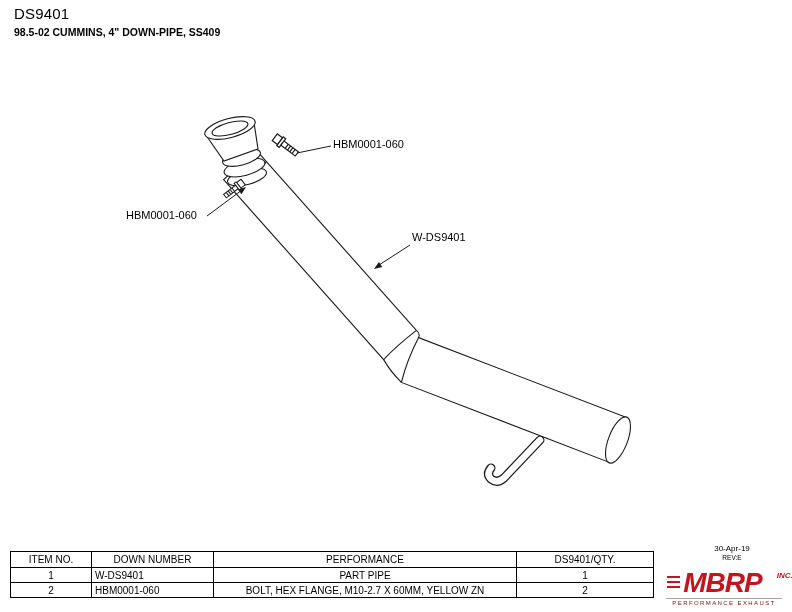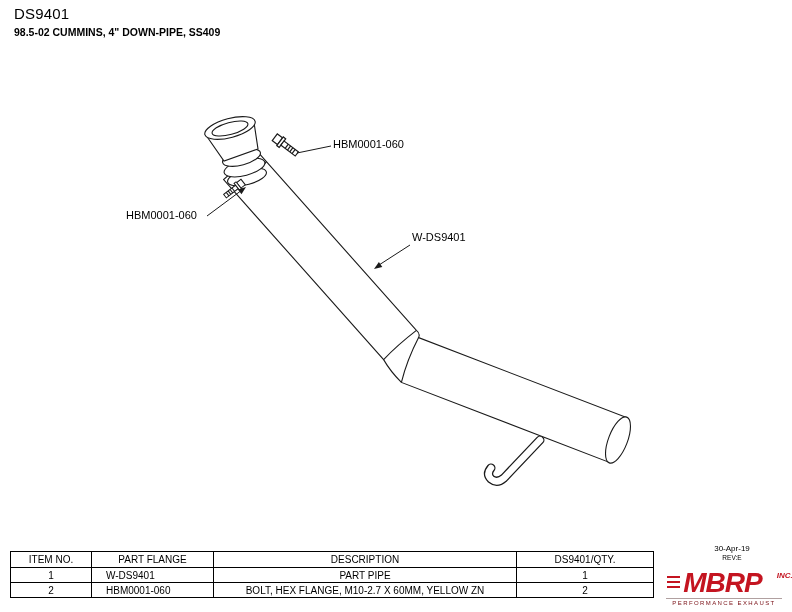--- a/index.html
+++ b/index.html
@@ -22,21 +22,21 @@
   .callout-downpipe  { left:412px; top:231px; }
 
   table.parts {
     position:absolute; left:10px; top:551px;
     border-collapse:collapse; table-layout:fixed;
     width:643px;
   }
   table.parts th, table.parts td {
     border:1px solid #000;
     font-size:10px; font-weight:normal;
-    height:15px; padding:0 14px;
+    height:15px; padding:0 3px;
     text-align:center; vertical-align:middle;
     overflow:hidden; white-space:nowrap;
   }
   table.parts th { height:16px; }
   table.parts td.pn { text-align:left; }
 
   .rev-block { position:absolute; left:696px; top:544px; width:72px; text-align:center; }
   .rev-date  { font-size:8px; }
   .rev-no    { font-size:6.5px; margin-top:1px; }
 
@@ -138,22 +138,22 @@
   <table class="parts">
     <colgroup>
       <col style="width:81px">
         <col style="width:122px">
         <col style="width:303px">
         <col style="width:137px">
     </colgroup>
     <thead>
       <tr>
         <th>ITEM NO.</th>
-        <th>PART FLANGE</th>
-        <th>DESCRIPTION</th>
+        <th>DOWN NUMBER</th>
+        <th>PERFORMANCE</th>
         <th>DS9401/QTY.</th>
       </tr>
     </thead>
     <tbody>
       <tr>
         <td>1</td>
         <td class="pn">W-DS9401</td>
         <td>PART PIPE</td>
         <td>1</td>
       </tr>

